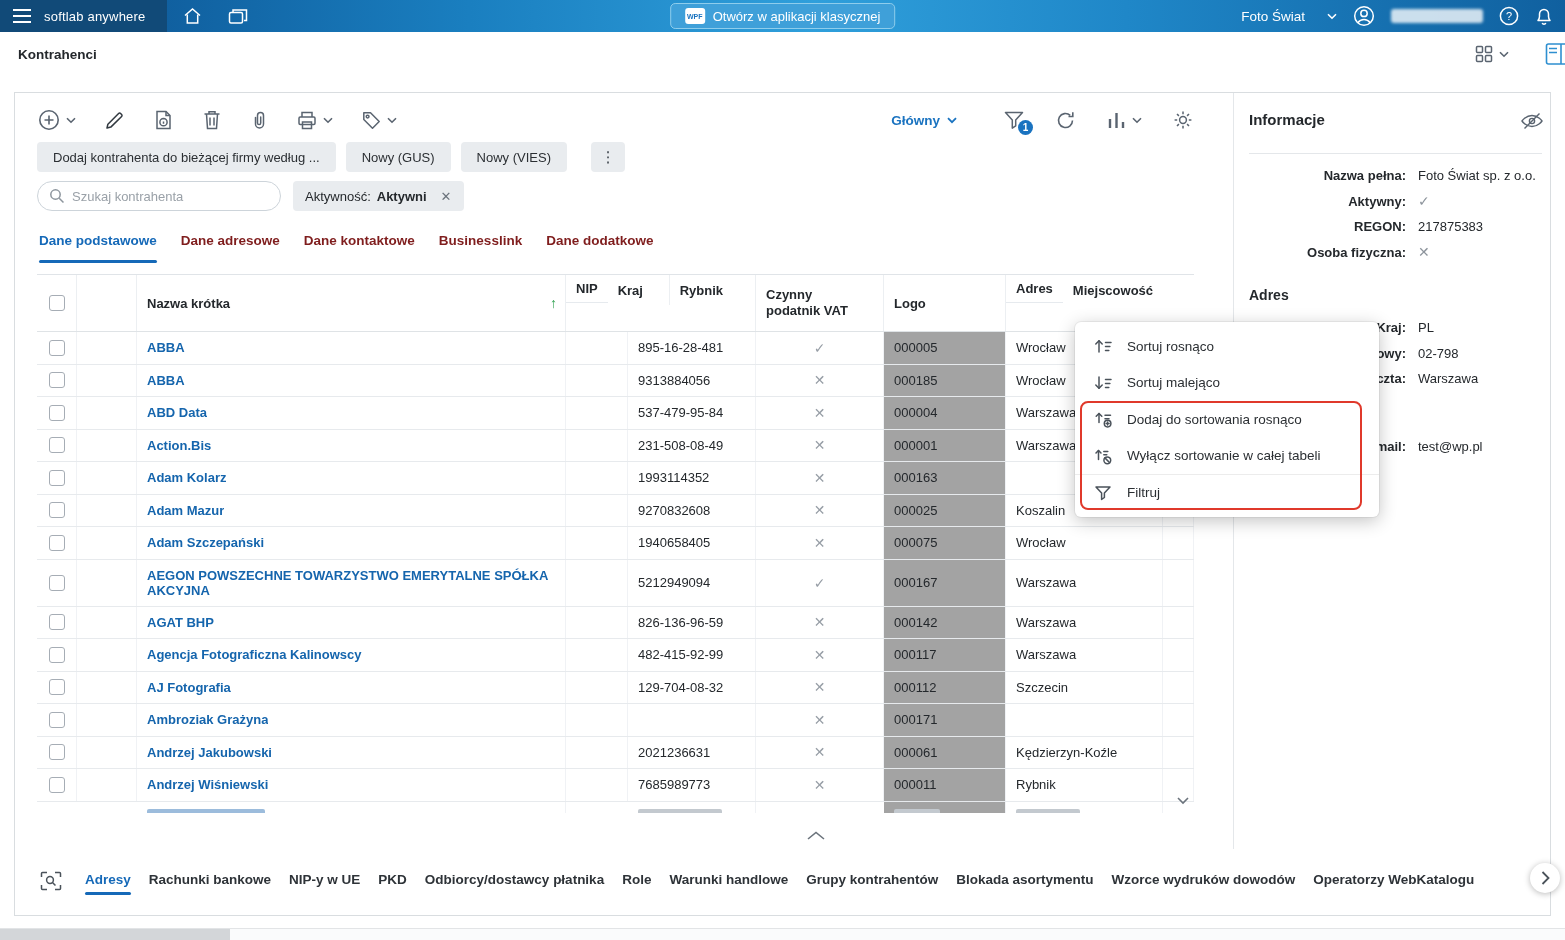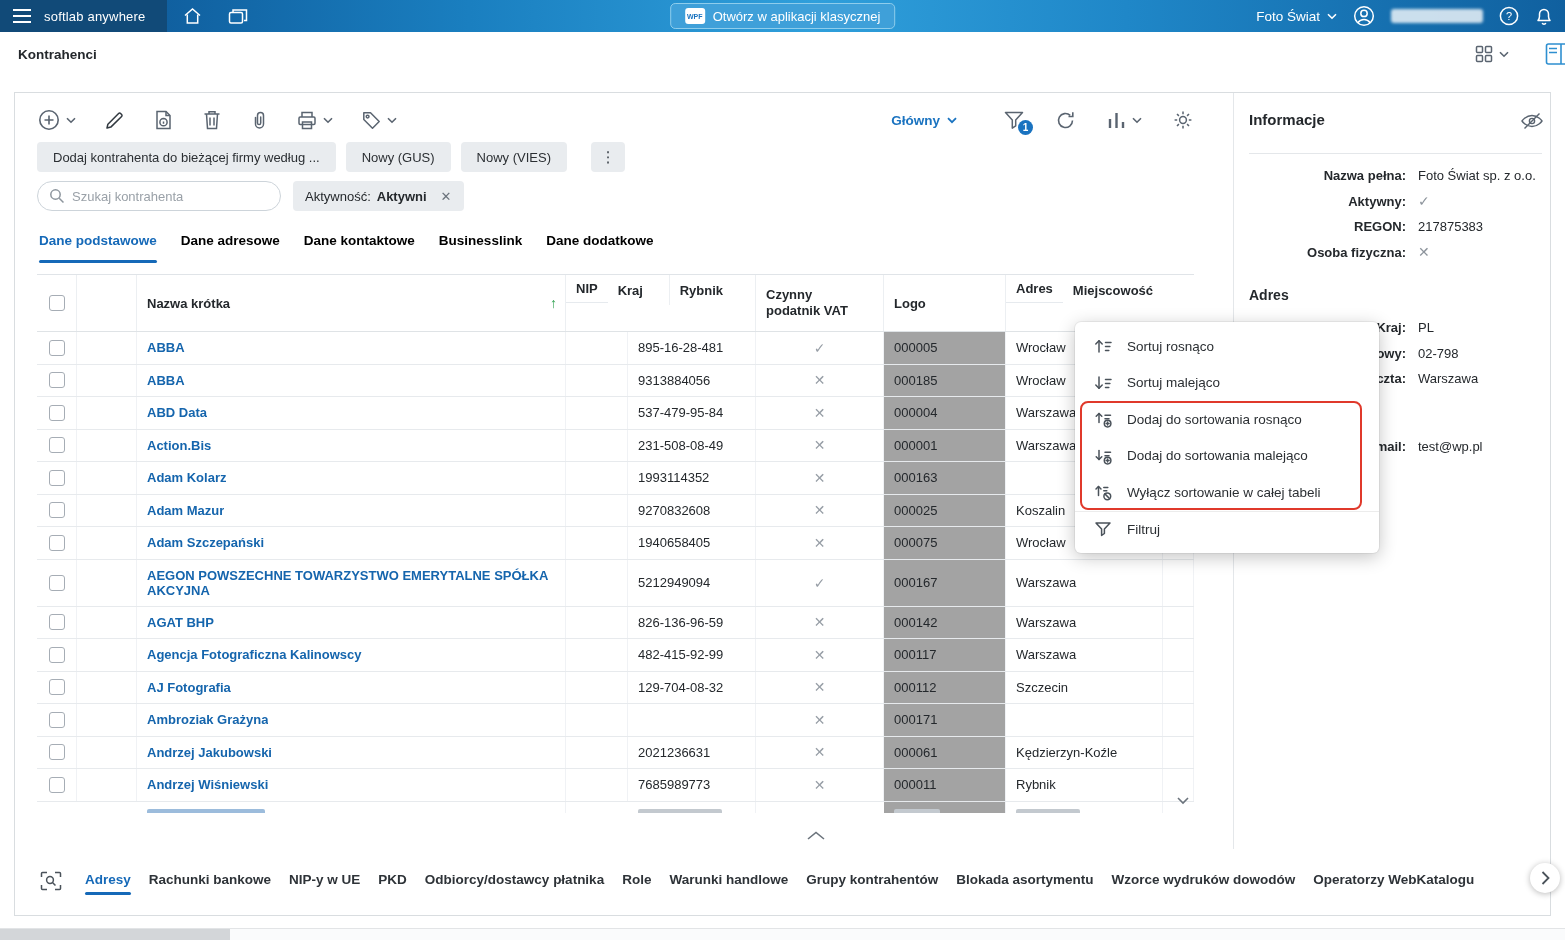--- a/index.html
+++ b/index.html
@@ -14,21 +14,21 @@
   .topbar-left{display:flex;align-items:center;gap:12px;background:#114a78;height:100%;padding:0 22px 0 12px}
   .app-name{font-size:13px;letter-spacing:.2px;white-space:nowrap}
   .tb-icons{display:flex;align-items:center;gap:26px;margin-left:16px}
   .icon-btn{display:flex;align-items:center;cursor:pointer}
   .classic-btn{position:absolute;left:50%;top:3px;transform:translateX(-50%);height:26px;
     background:#3fa0d9;border:1px solid #8ecdec;border-radius:5px;color:#fff;display:flex;
     align-items:center;gap:8px;padding:0 14px;font-size:13px;font-family:inherit;cursor:pointer;white-space:nowrap}
   .wpf-icon{width:20px;height:16px;background:#fff;border-radius:3px;color:#1a73c0;font-size:7px;font-weight:700;
     display:flex;align-items:center;justify-content:center}
   .topbar-right{position:absolute;right:12px;top:0;height:32px;display:flex;align-items:center;gap:16px}
-  .company{display:flex;align-items:center;gap:7px;font-size:13.5px;cursor:pointer;white-space:nowrap}
+  .company{display:flex;align-items:center;gap:22px;font-size:13.5px;cursor:pointer;white-space:nowrap}
   .redacted{width:92px;height:14px;background:rgba(255,255,255,.78);border-radius:3px;filter:blur(1.5px)}
 
   
   .titlebar{position:absolute;left:0;top:32px;right:0;height:44px;background:#fff;display:flex;align-items:center;padding:0 0 0 18px}
   .page-title{font-size:13.5px;font-weight:700}
   .titlebar-icons{margin-left:auto;display:flex;align-items:center;gap:6px}
   .grid-group{display:flex;align-items:center;gap:5px;cursor:pointer}
   .panel-icon{margin-left:30px;margin-right:-6px;cursor:pointer}
 
   
@@ -58,21 +58,21 @@
   .search-input{width:244px;height:30px;border:1px solid #cdd4da;border-radius:15px;padding:0 12px 0 34px;
     font-size:13px;font-family:inherit;color:#2e3338;outline:none}
   .search-input::placeholder{color:#9aa1a8}
   .search-glass{position:absolute;left:12px;top:7px}
   .chip{height:30px;background:#e9ecef;border-radius:4px;display:flex;align-items:center;gap:6px;padding:0 12px;white-space:nowrap}
   .chip .v{font-weight:700}
   .chip-x{color:#6b737c;margin-left:8px;cursor:pointer;font-size:13px}
 
   
   .tabs{position:absolute;left:24px;top:140px;display:flex;gap:24px;height:30px}
-  .tab{font-weight:700;font-size:13.5px;color:#000000;position:relative;padding-bottom:12px;cursor:pointer;white-space:nowrap}
+  .tab{font-weight:700;font-size:13.5px;color:#7f1d1d;position:relative;padding-bottom:12px;cursor:pointer;white-space:nowrap}
   .tab.active{color:#1569b8}
   .tab.active::after{content:'';position:absolute;left:0;right:0;bottom:0;height:3px;background:#1569b8;border-radius:2px}
 
   
   .table{position:absolute;left:22px;top:181px;width:1157px;height:539px;overflow:hidden}
   .thead{display:flex;height:58px;border-top:1px solid #e0e4e8;border-bottom:1px solid #dfe3e6;font-weight:700}
   .hc{display:flex;align-items:center;padding:0 10px;border-right:1px solid #eceff2;height:100%}
   .hc-group{display:flex;flex-direction:row;border-right:1px solid #eceff2}
   .g-top{height:28px;display:flex;align-items:center;padding:0 10px;border-bottom:1px solid #e6eaee}
   .g-bottom{display:flex;height:30px}
@@ -780,34 +780,20 @@
               <path d="M14.6 13.1v3M13.1 14.6h3"></path>
             </g>
           </svg>
         </span>
         <div class="mi-label">Dodaj do sortowania rosnąco</div>
       </div>
       <div class="menu-item">
         <span class="mi-icon">
           <svg viewBox="0 0 20 20" width="20" height="20">
             <g fill="none" stroke="currentColor" stroke-width="1.5" stroke-linecap="round" stroke-linejoin="round">
-              <path d="M6 4.5v9"></path>
-              <path d="M3.2 10.7L6 13.5l2.8-2.8"></path>
-              <path d="M12 6.3h5.5M12 9.8h4"></path>
-              <circle cx="14.6" cy="14.6" r="3.3"></circle>
-              <path d="M14.6 13.1v3M13.1 14.6h3"></path>
-            </g>
-          </svg>
-        </span>
-        <div class="mi-label">Dodaj do sortowania malejąco</div>
-      </div>
-      <div class="menu-item">
-        <span class="mi-icon">
-          <svg viewBox="0 0 20 20" width="20" height="20">
-            <g fill="none" stroke="currentColor" stroke-width="1.5" stroke-linecap="round" stroke-linejoin="round">
               <path d="M5.5 13.5v-9"></path>
               <path d="M3 7L5.5 4.5 8 7"></path>
               <path d="M10.8 5.5h4M10.8 8.8h3"></path>
               <circle cx="14.3" cy="14.3" r="3.4"></circle>
               <path d="M11.9 11.9l4.8 4.8"></path>
             </g>
           </svg>
         </span>
         <div class="mi-label">Wyłącz sortowanie w całej tabeli</div>
       </div>

